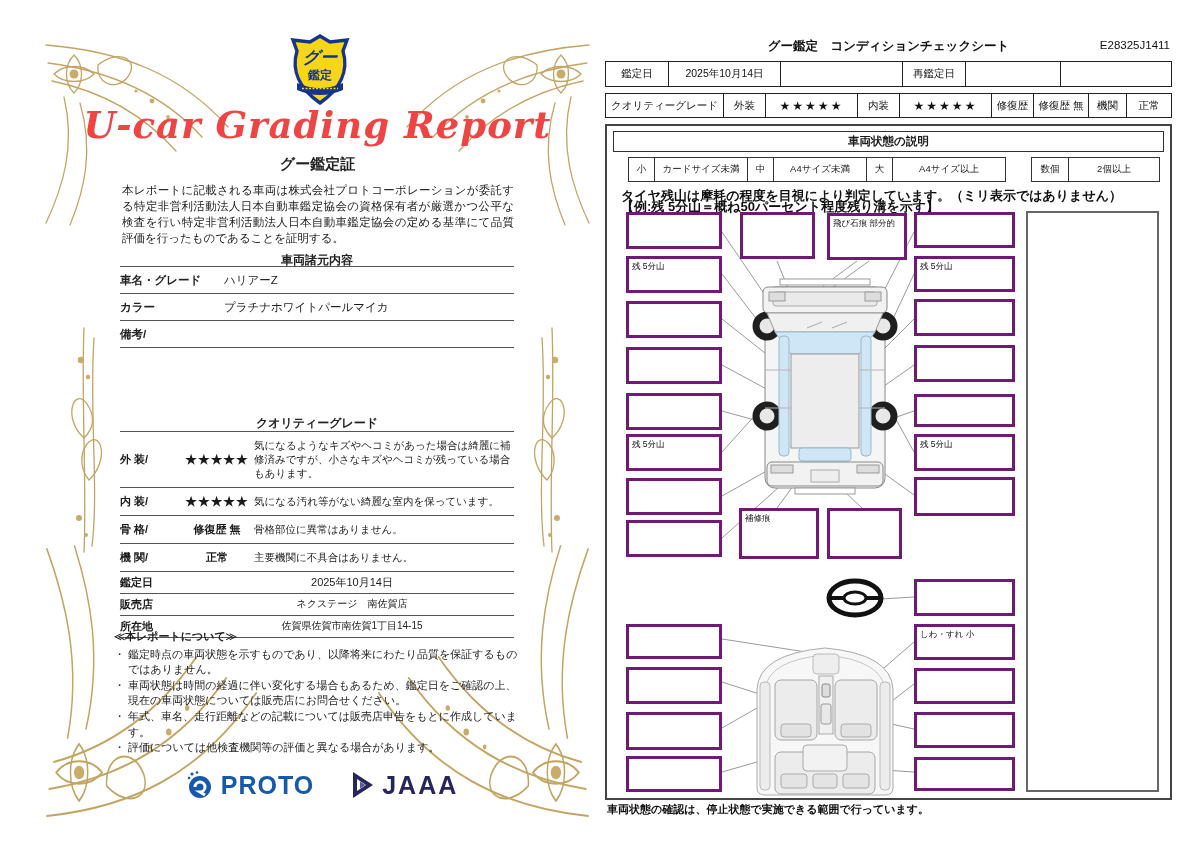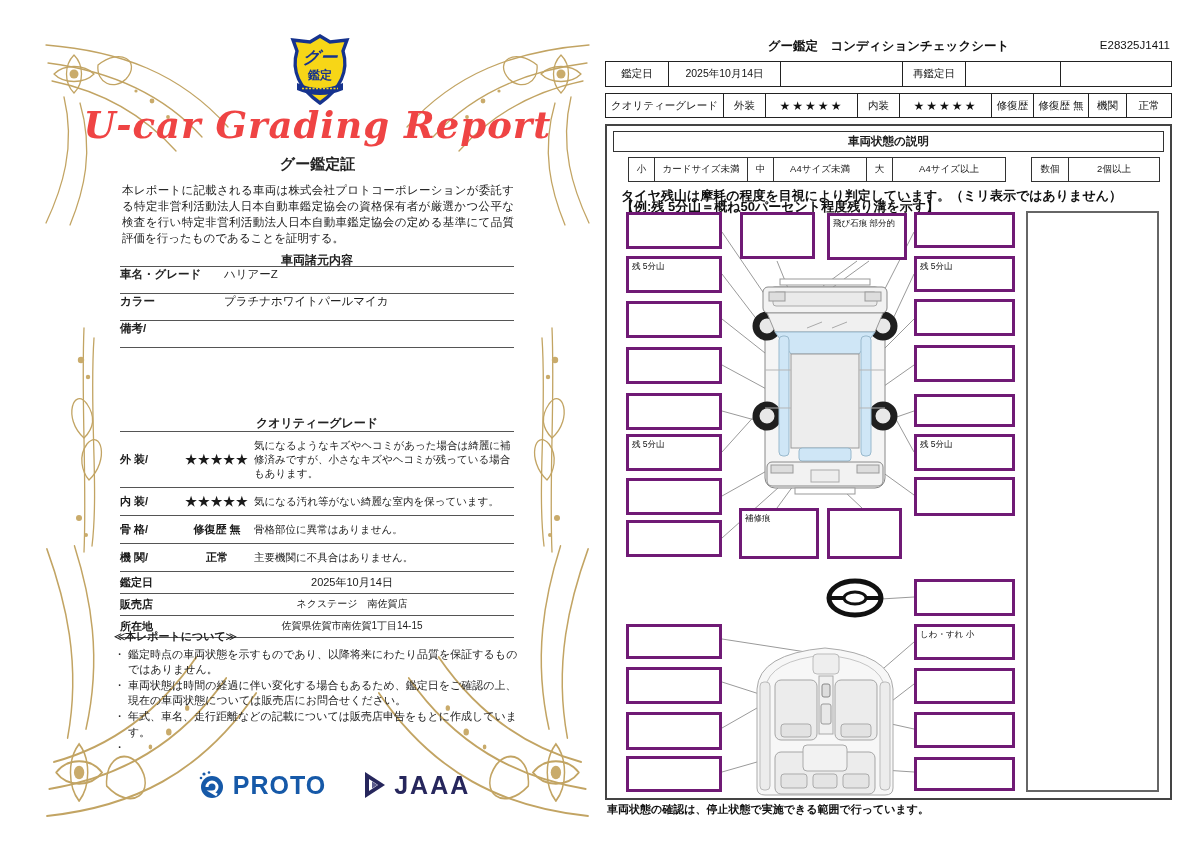--- a/index.html
+++ b/index.html
@@ -11,37 +11,37 @@
   .badge-wrap{position:absolute;left:248px;top:8px;width:64px;height:78px;}
   .cert-title{position:absolute;left:0;top:78px;width:555px;text-align:center;
     font-family:"DejaVu Serif",serif;font-style:italic;font-weight:bold;
     font-size:37px;color:#ef4444;letter-spacing:1px;}
   .cert-sub{position:absolute;left:0;top:130px;width:555px;text-align:center;
     font-size:15px;font-weight:bold;color:#222;}
   .cert-intro{position:absolute;left:82px;top:157px;width:392px;font-family:"Liberation Serif",serif;
     font-size:11.5px;line-height:1.4;color:#222;text-align:justify;}
   .sec-head{position:absolute;width:394px;left:80px;text-align:center;font-size:12px;font-weight:bold;color:#222;}
   .spec-table{position:absolute;left:80px;top:241px;width:394px;border-top:1px solid #555;}
-  .spec-row{display:flex;align-items:flex-start;min-height:26px;border-bottom:1px solid #555;font-size:11.5px;}
+  .spec-row{display:flex;align-items:center;min-height:26px;border-bottom:1px solid #555;font-size:11.5px;}
   .spec-row .lbl{font-weight:bold;color:#222;}
   .grade-table{position:absolute;left:80px;top:406px;width:394px;border-top:1px solid #555;}
   .grade-row{display:flex;align-items:center;border-bottom:1px solid #555;padding:6px 0;font-size:11px;}
   .g-label{width:60px;font-weight:bold;flex:none;}
   .g-value{width:74px;flex:none;text-align:center;font-weight:bold;}
   .g-value.stars{font-size:13px;letter-spacing:1px;}
   .g-desc{flex:1;font-size:10.5px;line-height:1.35;color:#222;}
   .info-row{display:flex;align-items:center;border-bottom:1px solid #555;min-height:21px;font-size:11px;}
   .info-row .lbl{width:70px;font-weight:bold;flex:none;}
   .info-row .val{flex:1;text-align:center;}
   .notes{position:absolute;left:74px;top:604px;width:408px;font-family:"Liberation Serif",serif;
     font-size:11px;line-height:1.42;color:#222;}
   .notes .nt{font-weight:bold;margin-bottom:2px;}
   .notes .bullet{display:flex;}
   .notes .bullet .b{flex:none;width:14px;}
-  .logo-row{position:absolute;left:16px;top:745px;width:555px;display:flex;justify-content:center;
+  .logo-row{position:absolute;left:4px;top:745px;width:555px;display:flex;justify-content:center;
     align-items:center;gap:36px;}
   .proto-text{font-size:25px;font-weight:bold;color:#1659a8;letter-spacing:1px;}
   .jaaa-text{font-size:25px;font-weight:bold;color:#26265c;letter-spacing:2px;}
   
   .right-page{position:absolute;left:605px;top:34px;width:567px;height:790px;font-size:11px;}
   .sheet-title{position:absolute;left:0;top:4px;width:567px;text-align:center;
     font-size:12.5px;font-weight:bold;color:#111;}
   .sheet-code{position:absolute;right:2px;top:5px;font-size:11.5px;color:#111;}
   .tbl{position:absolute;left:0;width:567px;display:flex;border:1px solid #222;box-sizing:border-box;background:#fff;}
   .tbl .cell{border-right:1px solid #222;display:flex;align-items:center;justify-content:center;
@@ -207,20 +207,21 @@
       <div class="bullet">
           <span class="b">・</span>
           <span>車両状態は時間の経過に伴い変化する場合もあるため、鑑定日をご確認の上、現在の車両状態については販売店にお問合せください。</span>
         </div>
       <div class="bullet">
           <span class="b">・</span>
           <span>年式、車名、走行距離などの記載については販売店申告をもとに作成しています。</span>
         </div>
       <div class="bullet">
           <span class="b">・</span>
+          <span>評価については他検査機関等の評価と異なる場合があります。</span>
         </div>
     </div>
 
     <div class="logo-row">
       <div style="display:flex;align-items:center;gap:6px">
         <svg width="30" height="30" viewBox="0 0 30 30">
           <circle cx="15" cy="17" r="11" fill="#1659a8"></circle>
           <path d="M10,17 a5,5 0 1 1 5,5 l5,3" stroke="#fff" stroke-width="3" fill="none"></path>
           <circle cx="7" cy="4" r="1.6" fill="#1659a8"></circle>
           <circle cx="12" cy="2.5" r="1.3" fill="#1659a8"></circle>

